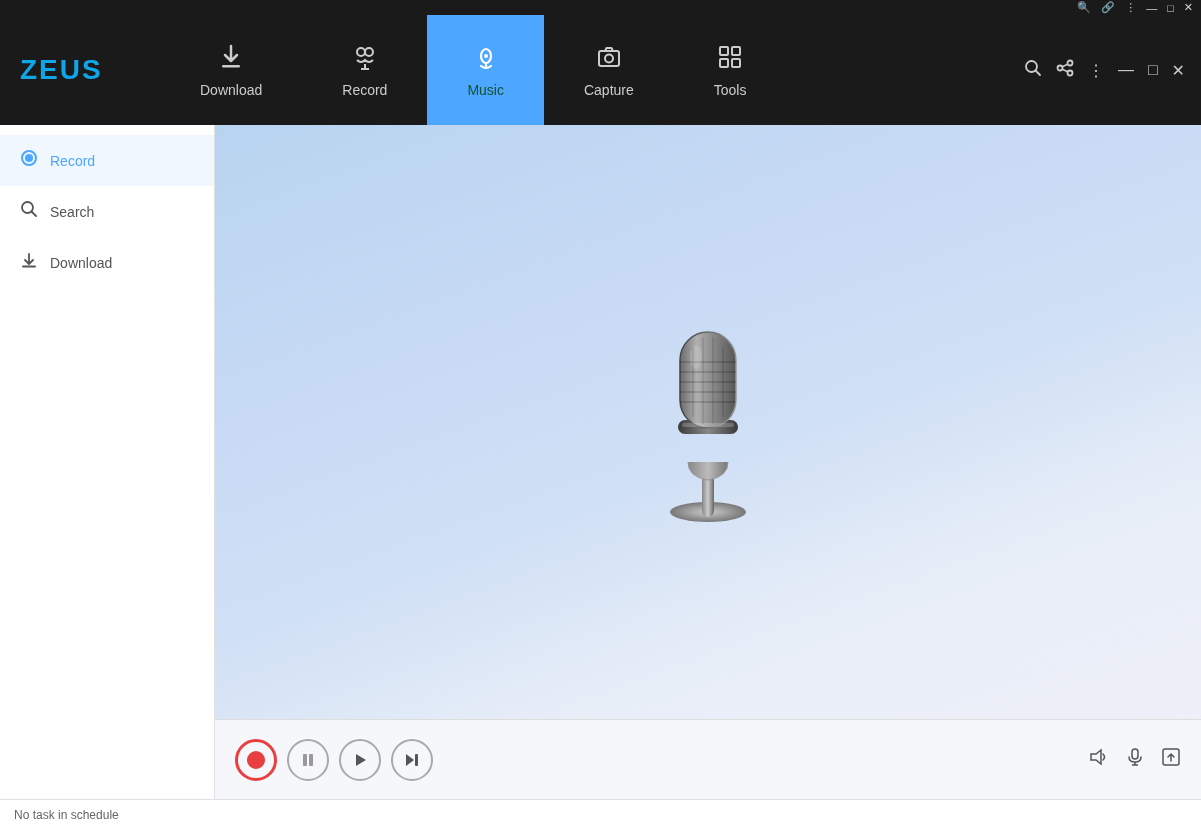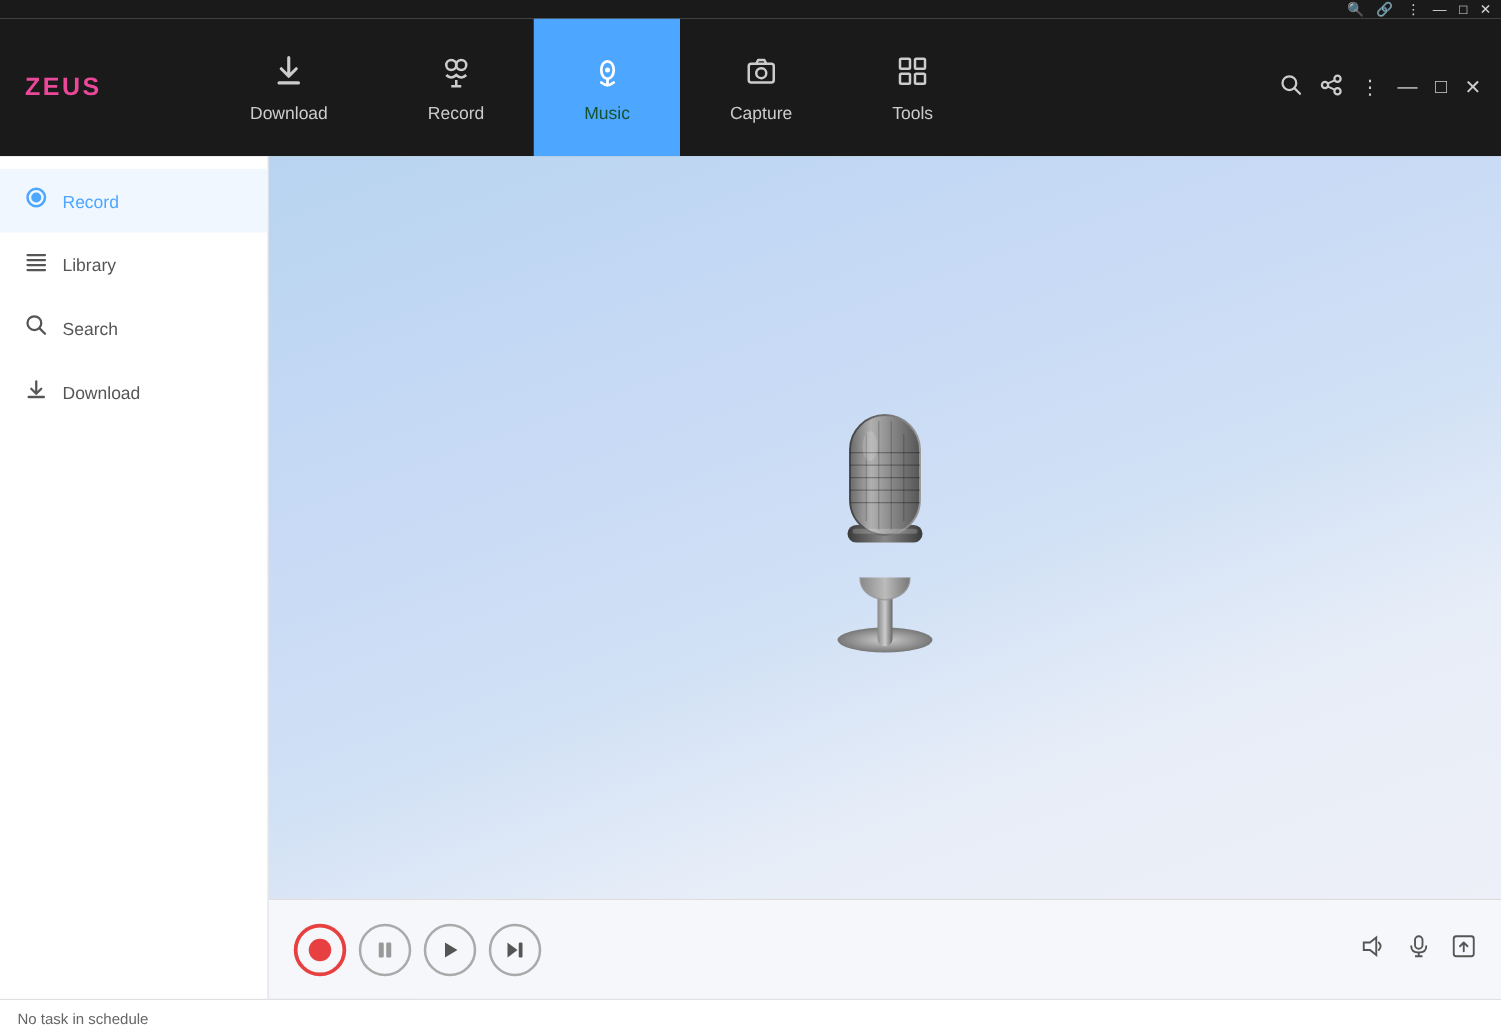--- a/index.html
+++ b/index.html
@@ -35,22 +35,22 @@
       display: flex;
       align-items: stretch;
     }
     .brand {
       display: flex;
       align-items: center;
       padding: 0 20px;
       min-width: 160px;
     }
     .brand-text {
-      color: #ec4899;
-      font-size: 20px;
+      color: #0ea5e9;
+      font-size: 28px;
       font-weight: 900;
       letter-spacing: 2px;
     }
     .nav-items {
       display: flex;
       flex: 1;
       align-items: stretch;
     }
     .nav-item {
       display: flex;
@@ -303,31 +303,20 @@
 
   <div class="sidebar">
     <div class="sidebar-item active">
       <span class="sidebar-icon">
         <svg width="18" height="18" viewBox="0 0 18 18" fill="none">
           <circle cx="9" cy="9" r="7" fill="none" stroke="#4da6ff" stroke-width="2"></circle>
           <circle cx="9" cy="9" r="4" fill="#4da6ff"></circle>
         </svg>
       </span>
       <span>Record</span>
-    </div>
-    <div class="sidebar-item">
-      <span class="sidebar-icon">
-        <svg width="18" height="18" viewBox="0 0 18 18" fill="none">
-          <line x1="2" y1="4" x2="16" y2="4" stroke="#555" stroke-width="1.8" stroke-linecap="round"></line>
-          <line x1="2" y1="8" x2="16" y2="8" stroke="#555" stroke-width="1.8" stroke-linecap="round"></line>
-          <line x1="2" y1="12" x2="16" y2="12" stroke="#555" stroke-width="1.8" stroke-linecap="round"></line>
-          <line x1="2" y1="16" x2="16" y2="16" stroke="#555" stroke-width="1.8" stroke-linecap="round"></line>
-        </svg>
-      </span>
-      <span>Library</span>
     </div>
     <div class="sidebar-item">
       <span class="sidebar-icon">
         <svg width="18" height="18" viewBox="0 0 18 18" fill="none">
           <circle cx="7.5" cy="7.5" r="5.5" stroke="#555" stroke-width="1.8"></circle>
           <line x1="11.5" y1="11.5" x2="16" y2="16" stroke="#555" stroke-width="1.8" stroke-linecap="round"></line>
         </svg>
       </span>
       <span>Search</span>
     </div>

